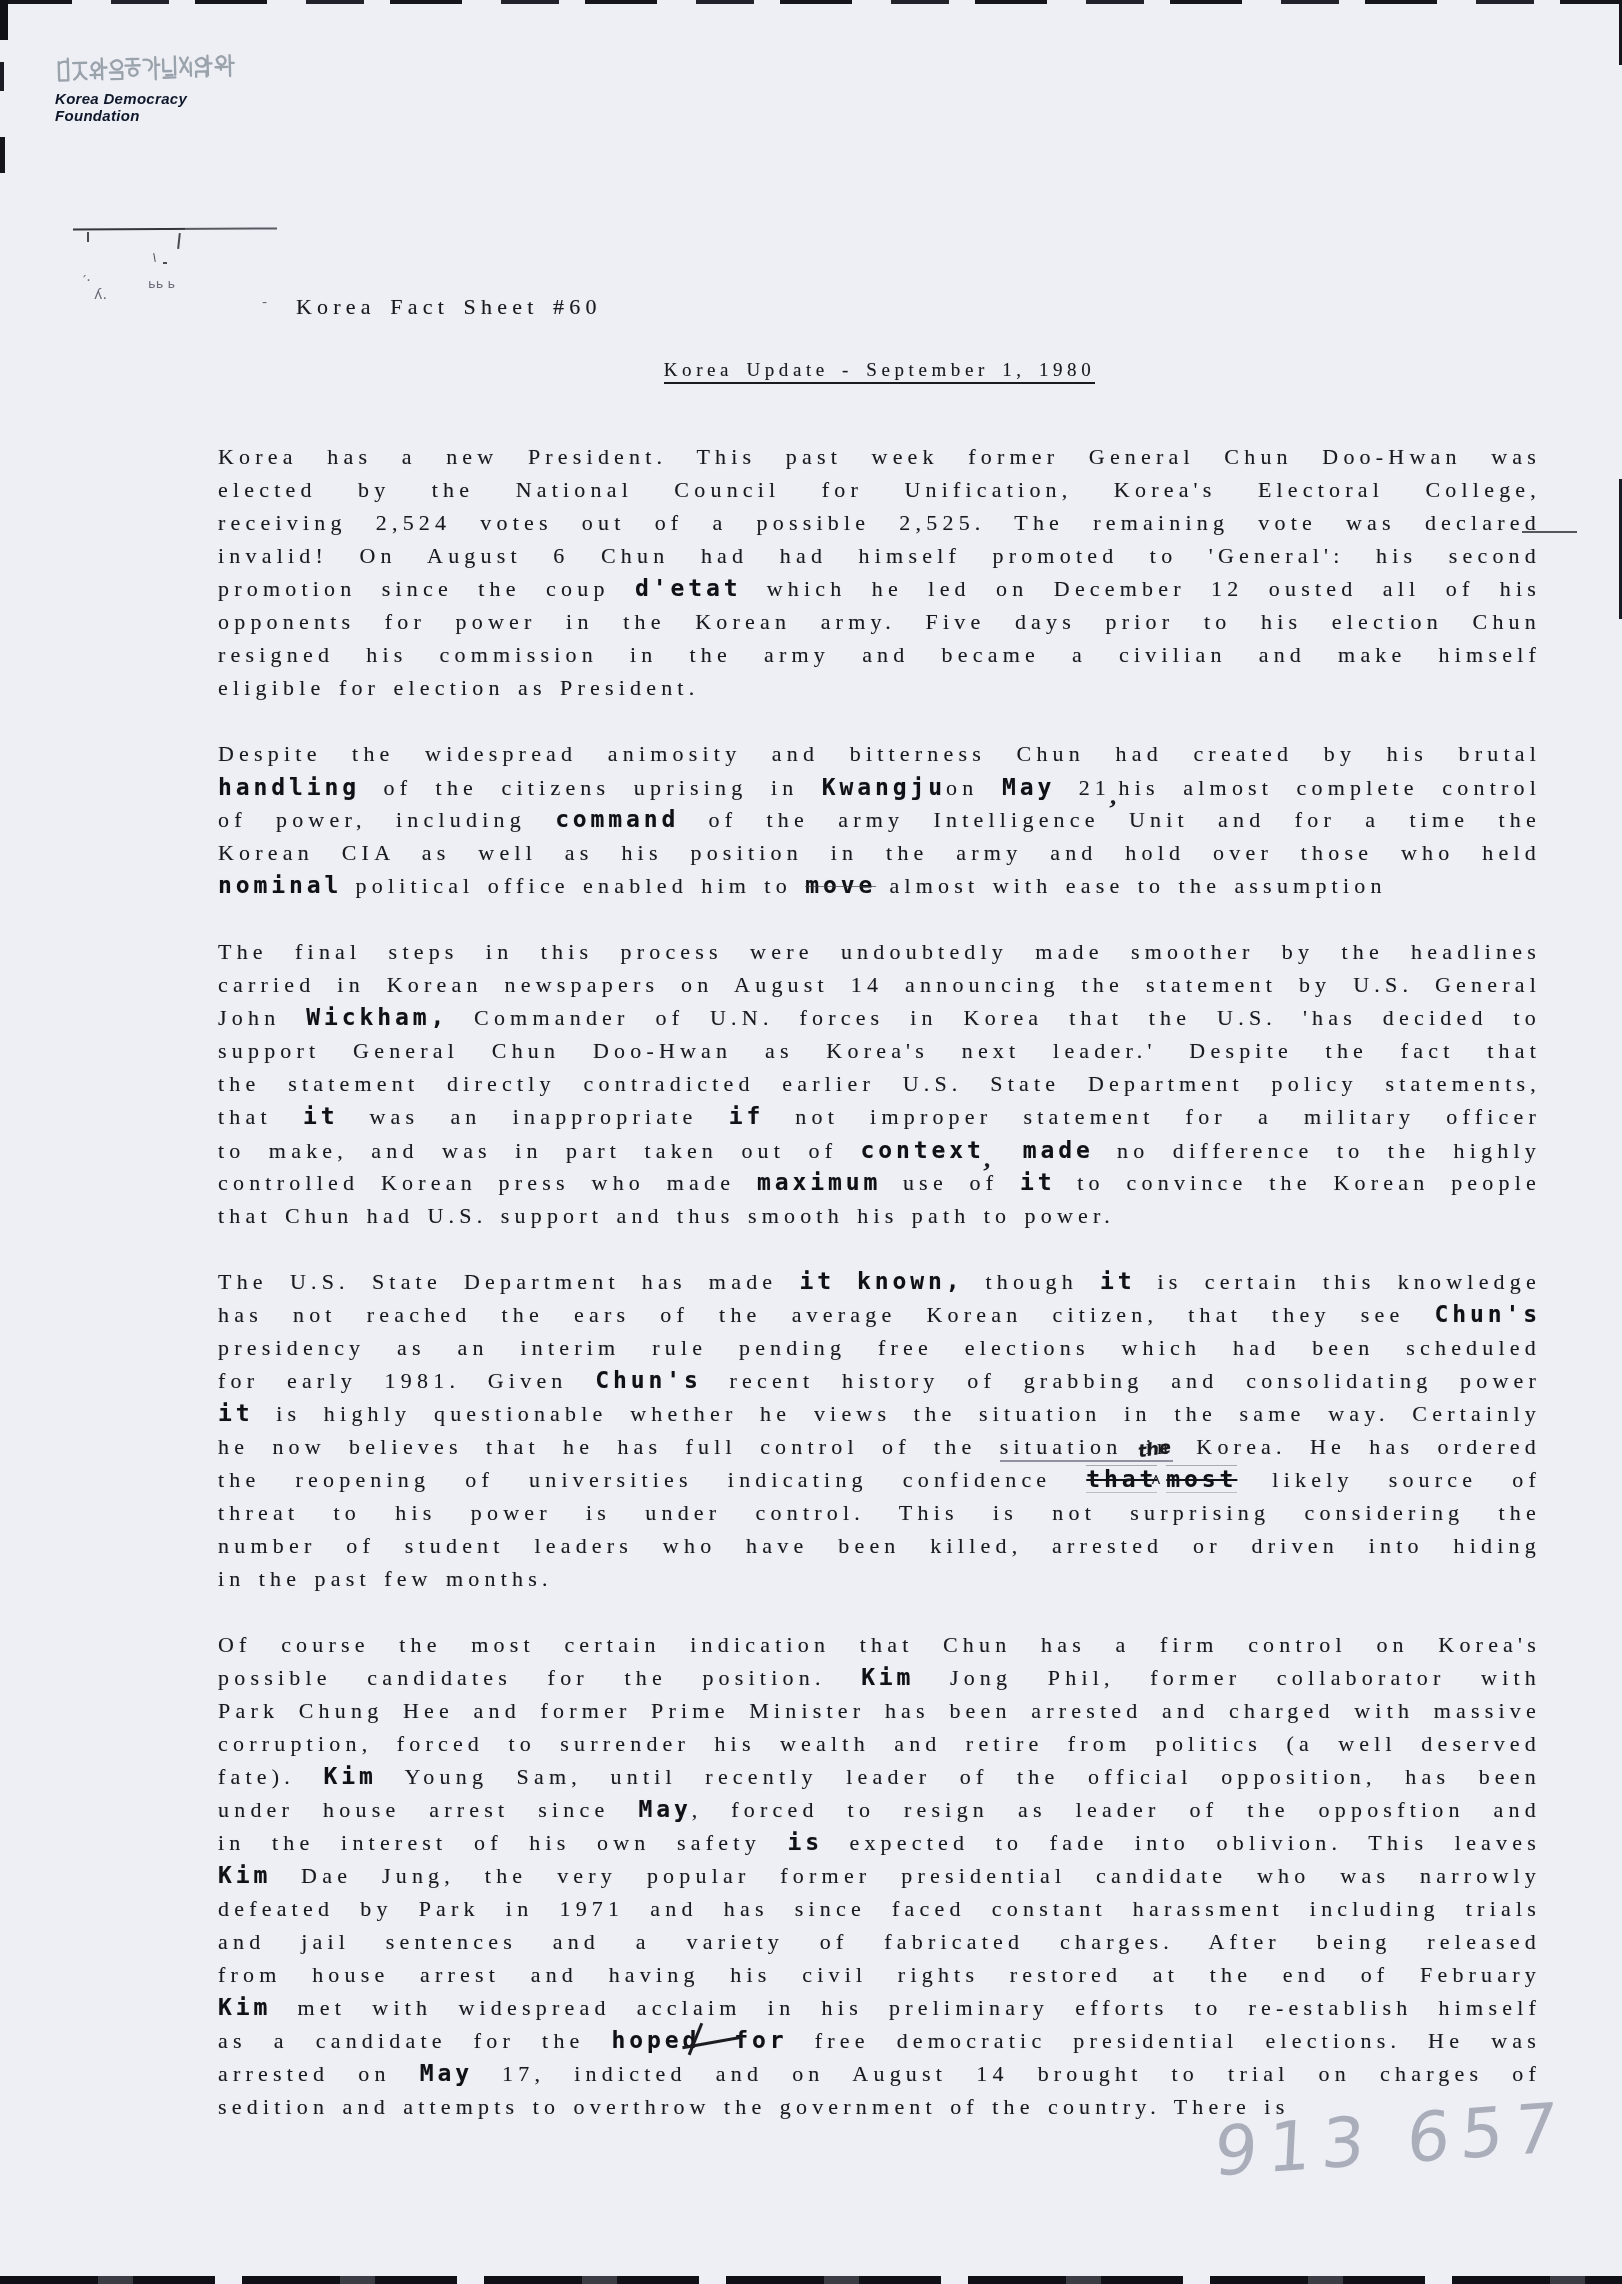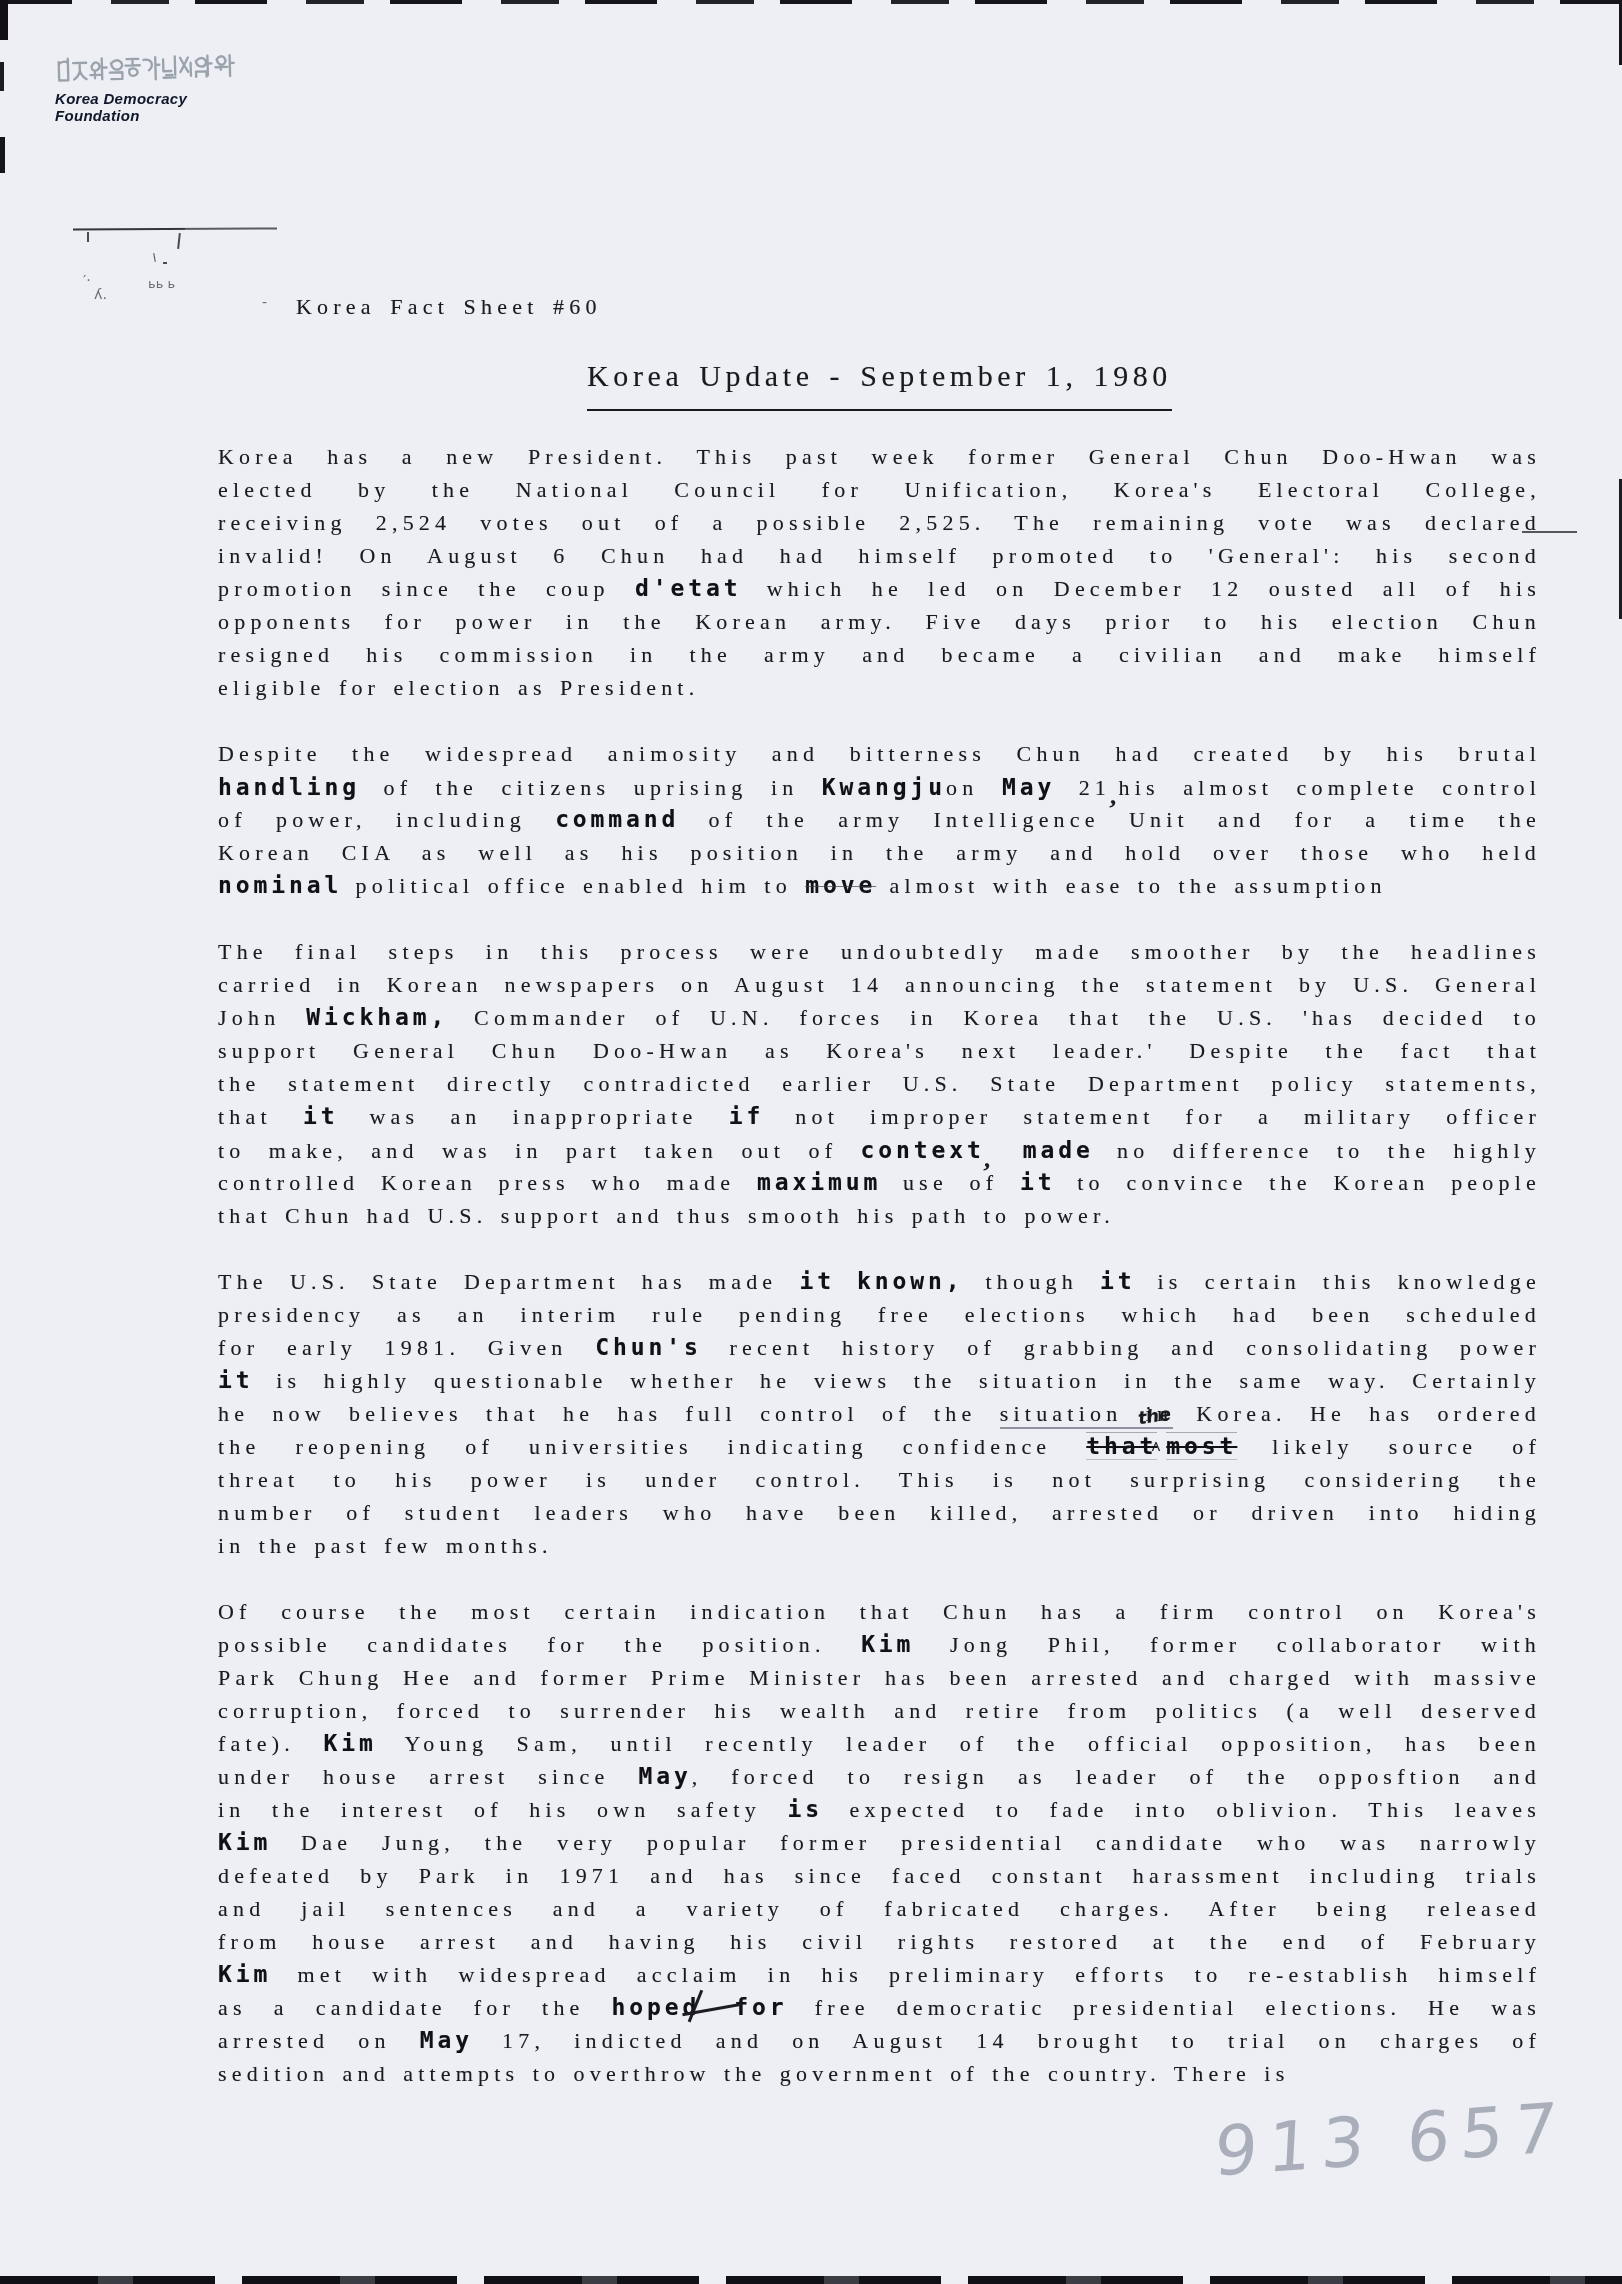--- a/index.html
+++ b/index.html
@@ -33,22 +33,22 @@
   .edge-right-2 { position:absolute; right:0.7px; top:479px; width:3.3px; height:140px; background:#1a1a22; }
   .margin-dash { position:absolute; left:1522px; top:531px; width:55px; height:2px; background:#55555d; }
   
   .fact-sheet {
     position:absolute; left:296px; top:294px;
     font-size:22px; letter-spacing:5.2px; word-spacing:3.9px; white-space:pre;
     text-shadow:0 0 0.7px rgba(20,20,30,.35);
   }
   .title-row { position:absolute; left:218px; top:359px; width:1323px; text-align:center; }
   .doc-title {
-    font-size:30px; letter-spacing:4.6px; word-spacing:3.9px; white-space:pre;
-    border-bottom:2px solid #1a1a1e; padding-bottom:17px;
+    font-size:19px; letter-spacing:4.6px; word-spacing:3.9px; white-space:pre;
+    border-bottom:2px solid #1a1a1e; padding-bottom:2px;
     text-shadow:0 0 0.7px rgba(20,20,30,.35);
   }
   
   .doc-body { position:absolute; left:218px; top:440px; width:1323px; }
   .para { margin-bottom:33px; }
   .line {
     height:33px; line-height:33px;
     font-size:22px; letter-spacing:5.2px; word-spacing:2.6px;
     text-align:justify; text-align-last:justify; text-justify:inter-word;
     text-shadow:0 0 0.7px rgba(20,20,30,.3);
@@ -147,20 +147,21 @@
         <div class="line">John <span class="seg-b">Wickham,</span> Commander of U.N.  forces in Korea that the U.S.  'has decided to</div>
         <div class="line">support General Chun Doo-Hwan as Korea's next leader.'   Despite the fact that</div>
         <div class="line">the statement directly contradicted earlier U.S.  State Department policy statements,</div>
         <div class="line">that <span class="seg-b">it</span> was  an  inappropriate <span class="seg-b">if</span> not improper statement for a military officer</div>
         <div class="line">to make,  and was in part taken out of <span class="seg-b">context</span><span class="seg-insc">,</span><span class="seg-b"> made</span> no difference to the highly</div>
         <div class="line">controlled Korean press who made <span class="seg-b">maximum</span> use of <span class="seg-b">it</span> to convince the Korean people</div>
         <div class="line">that Chun had U.S.  support and thus smooth his path to power.</div>
       </div>
       <div class="para">
         <div class="line">The U.S.  State Department has made <span class="seg-b">it</span> <span class="seg-b">known,</span>  though <span class="seg-b">it</span> is certain this knowledge</div>
+        <div class="line">has not reached the ears of the average Korean citizen,  that they see <span class="seg-b">Chun's</span></div>
         <div class="line">presidency as an interim rule pending free elections which had been scheduled</div>
         <div class="line">for early 1981.   Given <span class="seg-b">Chun's</span> recent history of grabbing and consolidating power</div>
         <div class="line"><span class="seg-b">it</span> is highly questionable whether he views the situation in the same way.   Certainly</div>
         <div class="line">he now believes that he has full control of the <span class="seg-ul">situation in</span> Korea.   He has ordered</div>
         <div class="line">the reopening of universities indicating confidence <span class="seg-bs">that</span><span class="seg-ins"><span class="ins-word">the</span><span class="ins-caret">^</span></span><span class="seg-bs">most</span> likely source of</div>
         <div class="line">threat to his power is under control.   This is not surprising considering the</div>
         <div class="line">number of student leaders who have been killed,  arrested or driven into hiding</div>
         <div class="line">in the past few months.</div>
       </div>
       <div class="para">

